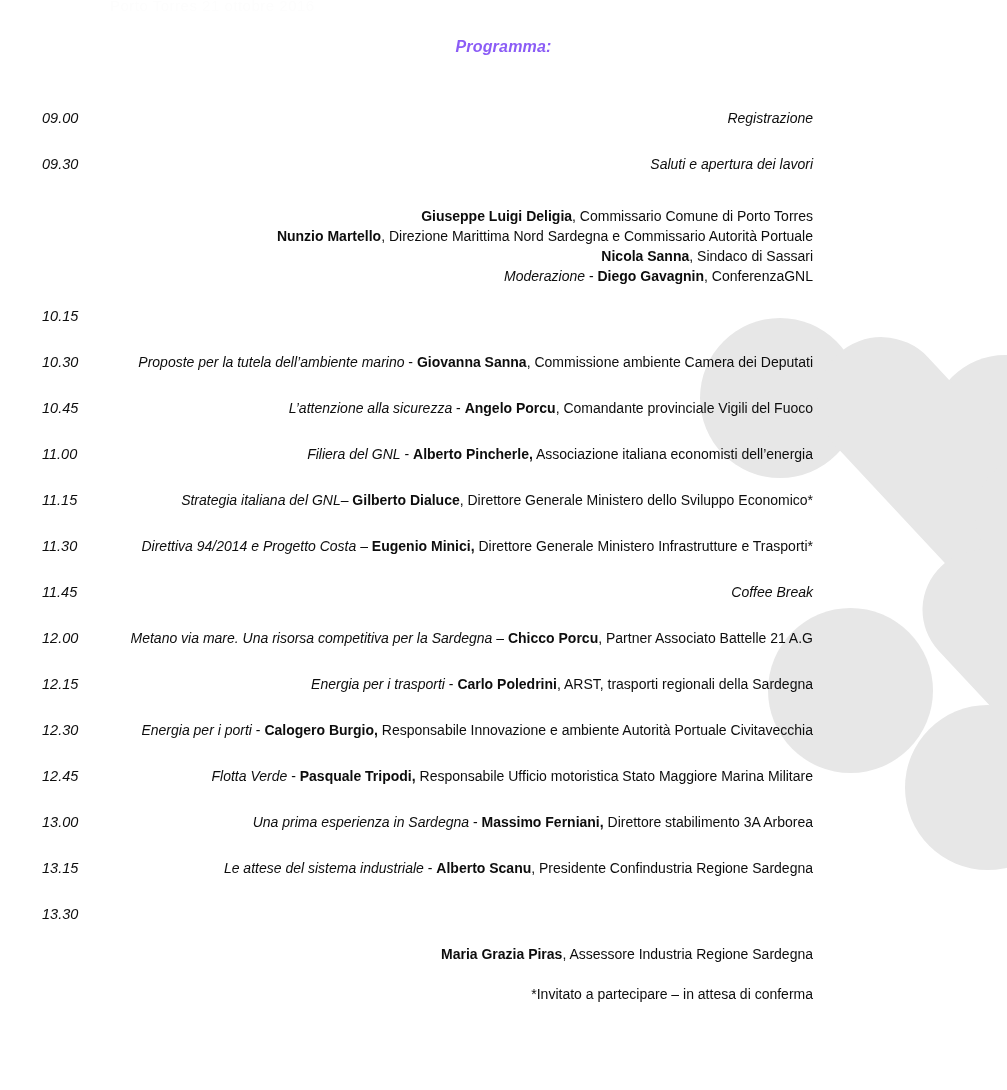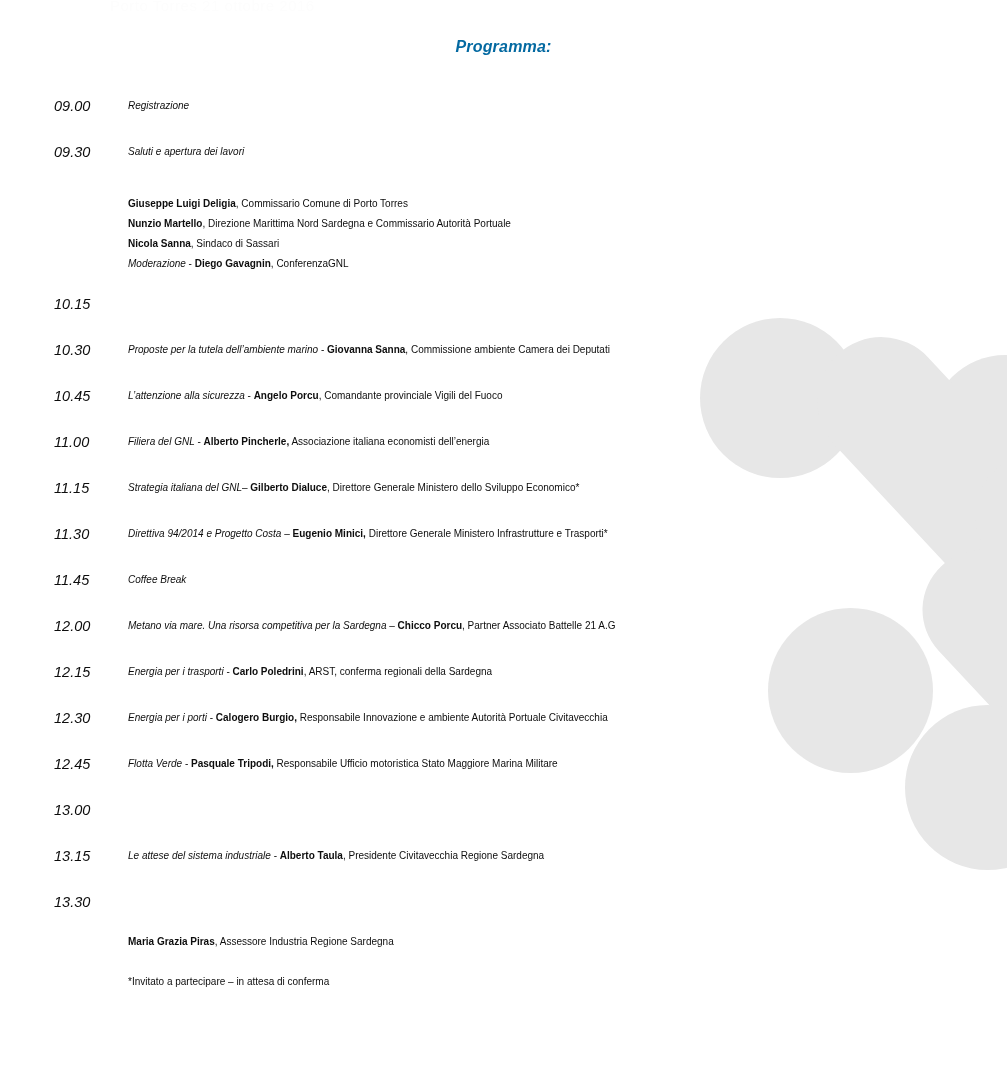--- a/index.html
+++ b/index.html
@@ -96,30 +96,29 @@
 
   .program-title {
     position: absolute;
     left: 0;
     top: 38px;
     width: 1007px;
     text-align: center;
     font-weight: bold;
     font-style: italic;
     font-size: 16px;
-    color: #0369a1;
+    color: #8b5cf6;
     letter-spacing: 0.2px;
   }
 
   .rows {
     position: absolute;
     left: 0;
-    top: 86px;
+    top: 98px;
     width: 813px;
-    padding-left: 12px;
   }
 
   .row {
     position: relative;
     display: flex;
     align-items: flex-start;
     padding: 0 0 0 42px;
     box-sizing: border-box;
     min-height: 20px;
   }
@@ -128,24 +127,25 @@
     flex: 0 0 74px;
     font-style: italic;
     font-size: 14.5px;
     line-height: 20px;
     color: #0d0d0d;
     white-space: nowrap;
   }
 
   .row .body {
     flex: 1 1 auto;
-    font-size: 10px;
+    font-size: 14px;
     line-height: 20px;
     color: #0d0d0d;
     white-space: nowrap;
+    text-align: right;
   }
 
   
   .gap-lg  { margin-top: 32px; }
   .gap-md  { margin-top: 26px; }
   .gap-sm  { margin-top: 0; }
   .gap-xs  { margin-top: 10px; }
   .gap-sub { margin-top: 20px; }
 
   .it  { font-style: italic; }
@@ -224,36 +224,37 @@
         <div class="row gap-md">
           <div class="time">11.45</div>
           <div class="body"><span class="it">Coffee Break</span></div>
         </div>
         <div class="row gap-md">
           <div class="time">12.00</div>
           <div class="body"><span class="it">Metano via mare. Una risorsa competitiva per la Sardegna</span><span class="nm"> – </span><span class="bd">Chicco Porcu</span><span class="nm">, Partner Associato Battelle 21 A.G</span></div>
         </div>
         <div class="row gap-md">
           <div class="time">12.15</div>
-          <div class="body"><span class="it">Energia per i trasporti</span><span class="nm"> - </span><span class="bd">Carlo Poledrini</span><span class="nm">, ARST, conferma regionali della Sardegna</span></div>
+          <div class="body"><span class="it">Energia per i trasporti</span><span class="nm"> - </span><span class="bd">Carlo Poledrini</span><span class="nm">, ARST, trasporti regionali della Sardegna</span></div>
         </div>
         <div class="row gap-md">
           <div class="time">12.30</div>
           <div class="body"><span class="it">Energia per i porti</span><span class="nm"> -  </span><span class="bd">Calogero Burgio,</span><span class="nm">  Responsabile Innovazione e ambiente Autorità Portuale Civitavecchia</span></div>
         </div>
         <div class="row gap-md">
           <div class="time">12.45</div>
           <div class="body"><span class="it">Flotta Verde</span><span class="nm"> - </span><span class="bd">Pasquale Tripodi,</span><span class="nm"> Responsabile Ufficio motoristica Stato Maggiore Marina Militare</span></div>
         </div>
         <div class="row gap-md">
           <div class="time">13.00</div>
+          <div class="body"><span class="it">Una prima esperienza in Sardegna</span><span class="nm"> - </span><span class="bd">Massimo Ferniani,</span><span class="nm">  Direttore stabilimento 3A Arborea</span></div>
         </div>
         <div class="row gap-md">
           <div class="time">13.15</div>
-          <div class="body"><span class="it">Le attese del sistema industriale</span><span class="nm"> - </span><span class="bd">Alberto Taula</span><span class="nm">, Presidente Civitavecchia Regione Sardegna</span></div>
+          <div class="body"><span class="it">Le attese del sistema industriale</span><span class="nm"> - </span><span class="bd">Alberto Scanu</span><span class="nm">, Presidente Confindustria Regione Sardegna</span></div>
         </div>
         <div class="row gap-md">
           <div class="time">13.30</div>
         </div>
         <div class="row gap-sub">
           <div class="time"></div>
           <div class="body"><span class="bd">Maria Grazia Piras</span><span class="nm">, Assessore Industria Regione Sardegna</span></div>
         </div>
         <div class="row gap-sub">
           <div class="time"></div>

